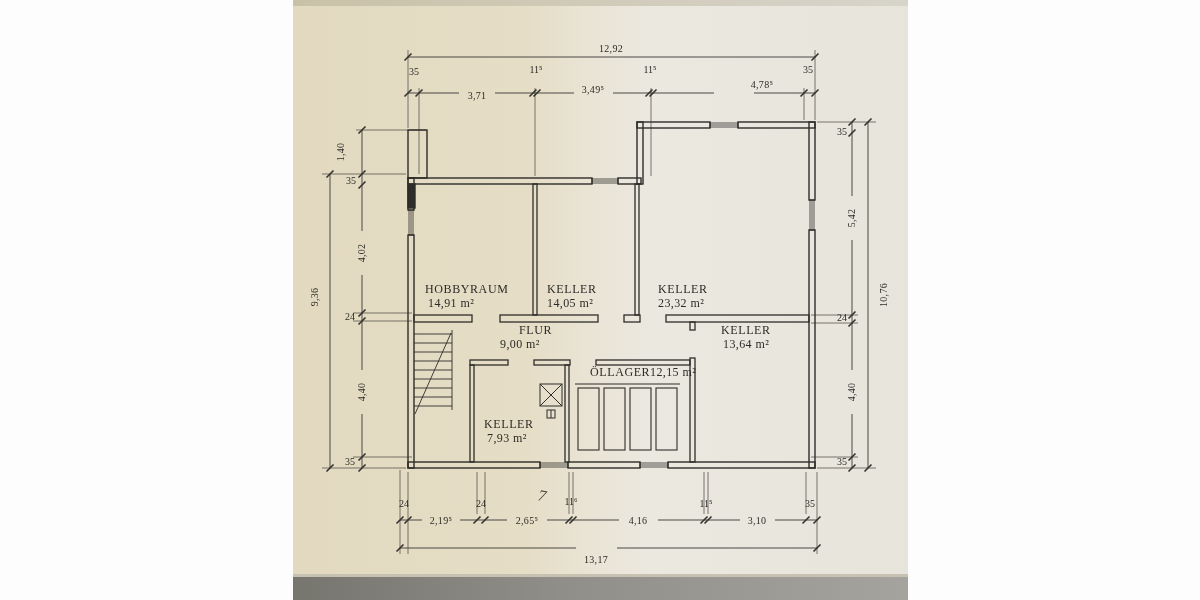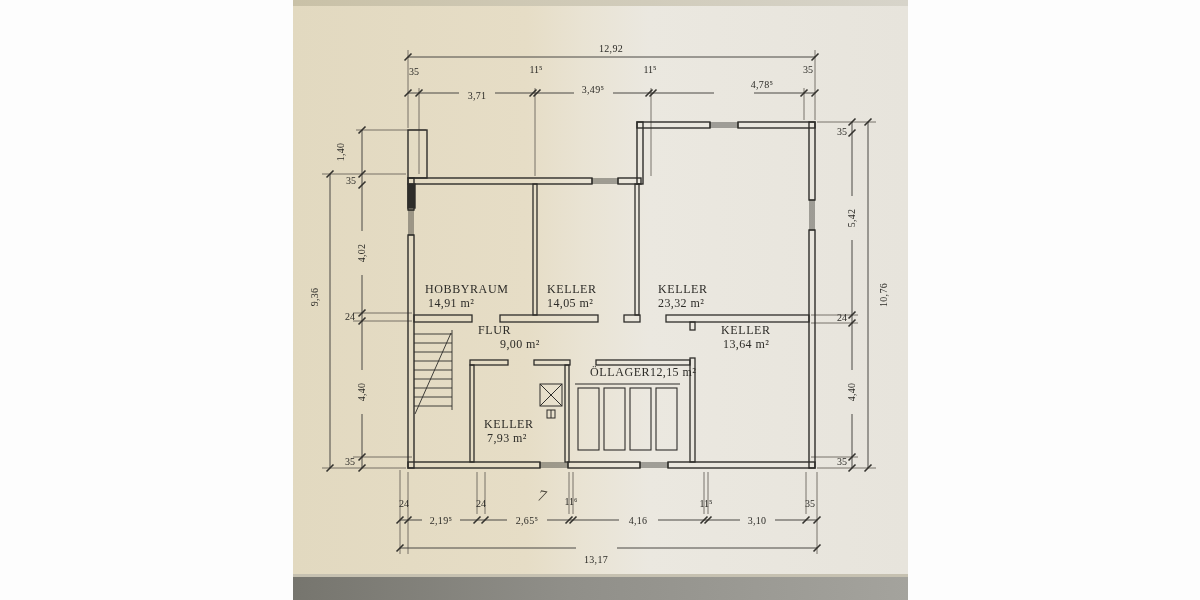--- a/index.html
+++ b/index.html
@@ -258,21 +258,21 @@
   <span class="lbl hlabel dim" style="left:757px;top:521px">3,10</span>
   <span class="lbl hlabel dim-sm" style="left:810px;top:504px">35</span>
   <span class="lbl hlabel dim" style="left:596px;top:560px">13,17</span>
 
   <span class="rlabel" style="left:425px;top:283px">HOBBYRAUM</span>
   <span class="rarea" style="left:428px;top:297px">14,91 m²</span>
   <span class="rlabel" style="left:547px;top:283px">KELLER</span>
   <span class="rarea" style="left:547px;top:297px">14,05 m²</span>
   <span class="rlabel" style="left:658px;top:283px">KELLER</span>
   <span class="rarea" style="left:658px;top:297px">23,32 m²</span>
-  <span class="rlabel" style="left:478px;top:324px">FLUR</span>
+  <span class="rlabel" style="left:519px;top:324px">FLUR</span>
   <span class="rarea" style="left:500px;top:338px">9,00 m²</span>
   <span class="rlabel" style="left:721px;top:324px">KELLER</span>
   <span class="rarea" style="left:723px;top:338px">13,64 m²</span>
   <span class="rlabel" style="left:590px;top:366px">ÖLLAGER</span>
   <span class="rarea" style="left:650px;top:366px">12,15 m²</span>
   <span class="rlabel" style="left:484px;top:418px">KELLER</span>
   <span class="rarea" style="left:487px;top:432px">7,93 m²</span>
 
   <span class="lbl pencil" style="left:538px;top:488px">7</span>
 

